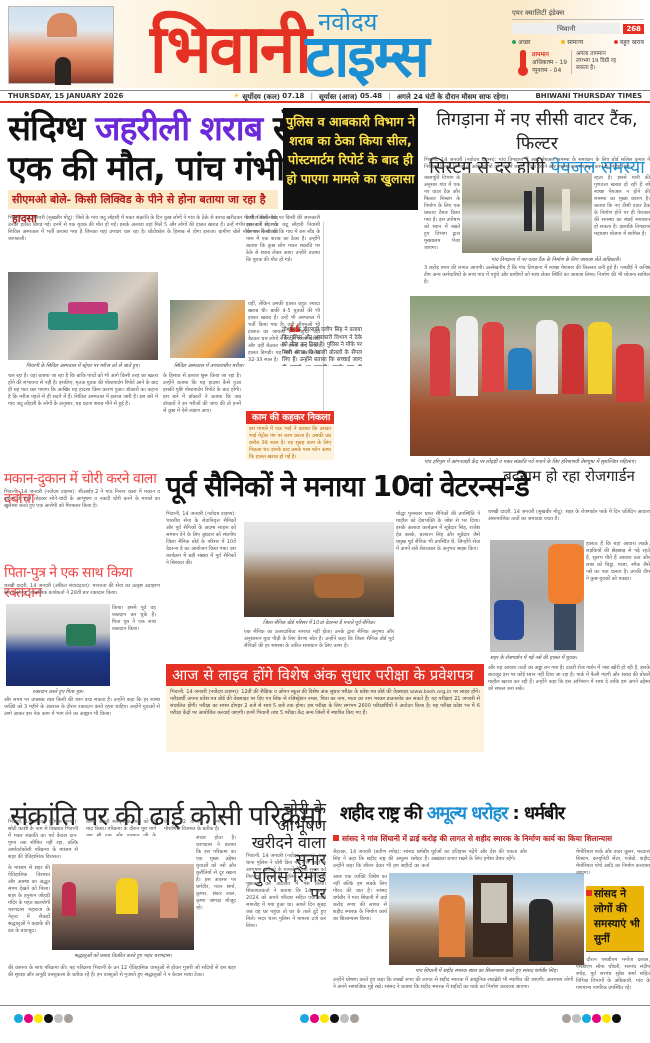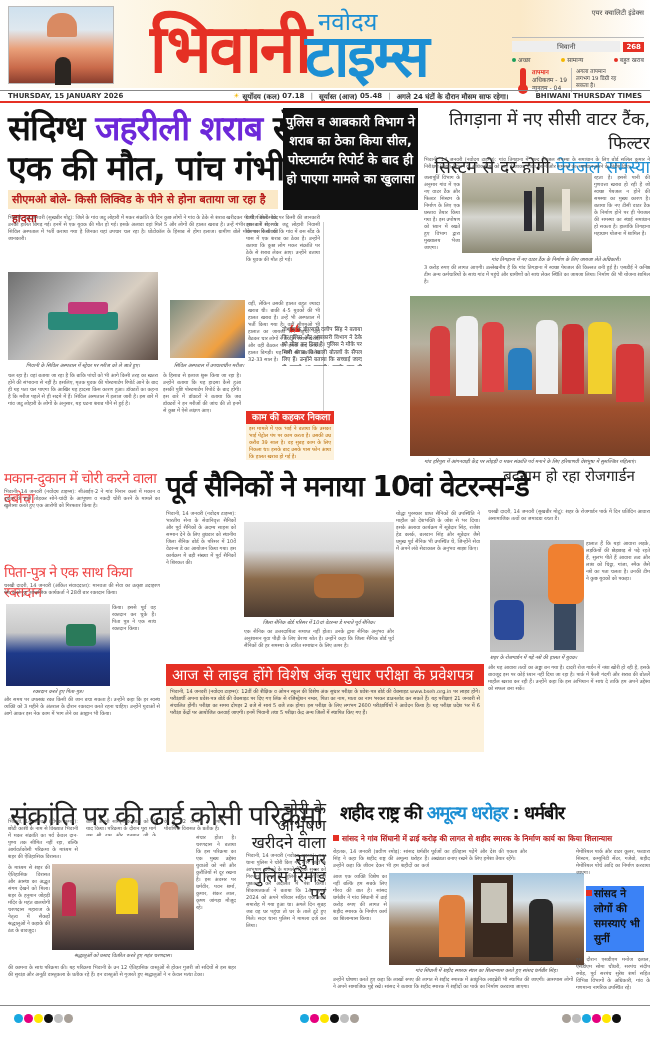--- a/index.html
+++ b/index.html
@@ -6,39 +6,39 @@
 body{width:650px;height:1043px;background:#fff;font-family:"DejaVu Sans",sans-serif;color:#222;overflow:hidden;position:relative}
 .abs{position:absolute}
 .masthead{left:0;top:0;width:650px;height:88px;background:linear-gradient(90deg,#fff 0%,#fbeed0 40%,#fbe9c8 80%,#fff 100%)}
 .temple{left:8px;top:6px;width:106px;height:78px;background:linear-gradient(180deg,#cfe1ee 0%,#dfe8ef 30%,#e9a07a 55%,#c96a4a 80%,#8a3e2e 100%);border:1px solid #bbb}
 .temple .dome{position:absolute;left:38px;top:6px;width:30px;height:24px;background:#d98a62;border-radius:14px 14px 2px 2px}
 .temple .door{position:absolute;left:46px;top:50px;width:16px;height:28px;background:#2b2622;border-radius:8px 8px 0 0}
 .logo-red{left:150px;top:10px;font-size:64px;font-weight:bold;color:#e53024;letter-spacing:-2px;line-height:78px;font-family:"DejaVu Sans",sans-serif;transform:scaleY(1.05)}
 .logo-blue-small{left:318px;top:4px;font-size:24px;font-weight:normal;color:#1c8fd4}
 .logo-blue{left:305px;top:24px;font-size:58px;font-weight:bold;color:#1c8fd4;line-height:64px;letter-spacing:-2px}
 .aqi{left:512px;top:8px;width:132px;height:78px;font-size:6px;color:#444}
-.aqi .t{text-align:right;font-size:7px;border-bottom:1px solid #bbb;padding-bottom:20px}
+.aqi .t{text-align:left;font-size:7px;border-bottom:1px solid #bbb;padding-bottom:2px}
 .aqi .row{display:flex;align-items:center;margin-top:3px}
 .aqi .city{flex:1;background:#eee;text-align:center;font-size:7px;padding:1px}
 .aqi .val{background:#e53024;color:#fff;font-weight:bold;font-size:7px;padding:1px 3px;margin-left:3px}
 .aqi .legend{display:flex;justify-content:space-between;font-size:6px;margin-top:4px}
 .dot{display:inline-block;width:4px;height:4px;border-radius:50%;margin-right:2px}
 .aqi .temp{display:flex;margin-top:4px}
 .therm{width:6px;height:24px;background:#e53024;border-radius:3px;margin:0 6px 0 8px;position:relative}
 .therm:after{content:"";position:absolute;left:-2px;bottom:-2px;width:10px;height:10px;border-radius:50%;background:#e53024}
 .dateline{left:0;top:90px;width:650px;height:13px;border-top:1px solid #888;border-bottom:2px solid #e53024;font-size:7px;font-weight:bold;display:flex;align-items:center;padding:0 8px;color:#333}
 .dateline .sun{color:#f5b800;margin:0 3px 0 110px}
 .dateline .sep{margin:0 6px;color:#999}
 .dateline .right{margin-left:auto}
 .h1{left:8px;top:108px;font-size:34px;font-weight:bold;line-height:40px;color:#111;letter-spacing:-1px}
 .h1 .blue{color:#6d28d9}
 .h1b{left:8px;top:148px;font-size:34px;font-weight:bold;line-height:40px;color:#111;letter-spacing:-1px}
 .sub1{left:8px;top:190px;width:270px;height:19px;background:#fbe9c8;font-size:11px;color:#b71c1c;font-weight:bold;line-height:19px;padding-left:4px}
-.blackbox{left:283px;top:108px;width:135px;height:102px;background:#111;color:#ffffff;font-size:12.5px;font-weight:bold;text-align:center;line-height:19px;padding-top:4px}
-.h2{left:424px;top:107px;width:226px;font-size:17.5px;line-height:24px;color:#222;text-align:right}
+.blackbox{left:283px;top:108px;width:135px;height:102px;background:#111;color:#fde047;font-size:12.5px;font-weight:bold;text-align:center;line-height:19px;padding-top:4px}
+.h2{left:424px;top:107px;width:226px;font-size:17.5px;line-height:24px;color:#222;text-align:center}
 .h2 .blue{color:#1c8fd4}
 .col{font-size:5px;line-height:7px;color:#555;overflow:hidden;text-align:justify}
 .photo{background:#9a9a9a;overflow:hidden}
 .caption{font-size:5px;color:#444;font-style:italic;text-align:center}
 .redbar{background:#e53024;color:#fff;font-weight:bold}
 .cream{background:#fdf2dc}
 .secthead{font-size:16px;color:#ef4444;line-height:20px;letter-spacing:-0.5px}
 .bigbold{font-weight:bold;color:#111;letter-spacing:-1px}
 .dots{display:flex;gap:1px}
 .dots span{width:9px;height:9px;border-radius:50%}
@@ -214,21 +214,21 @@
 <div class="abs col" style="left:333px;top:848px;width:96px;height:22px">रोहतक, 14 जनवरी (प्रवीण रमोड़): सांसद धर्मबीर सिंह ने कहा कि शहीद राष्ट्र की अमूल्य धरोहर हैं। उन्होंने कहा कि जीवन देकर भी हम शहीदों का कर्ज नहीं उतार सकते।</div>
 <div class="abs col" style="left:431px;top:848px;width:96px;height:14px">पूर्वजों का इतिहास पढ़ेंगे और देश की एकता और अखंडता बनाए रखने के लिए हमेशा तैयार रहेंगे।</div>
 <div class="abs photo" style="left:389px;top:873px;width:195px;height:92px;background:linear-gradient(180deg,#a8c8e0 0%,#d8e2e8 30%,#9a7a5a 60%,#5a4030 100%)">
   <div style="position:absolute;left:84px;top:2px;width:40px;height:82px;background:#3a2a20"></div>
   <div style="position:absolute;left:92px;top:10px;width:26px;height:40px;background:#c8c4b8"></div>
   <div style="position:absolute;left:50px;top:22px;width:26px;height:62px;background:#e08040;border-radius:8px 8px 0 0"></div>
   <div style="position:absolute;left:140px;top:26px;width:24px;height:62px;background:#2a2a2a;border-radius:8px 8px 0 0"></div>
 </div>
 <div class="abs col" style="left:333px;top:873px;width:54px;height:92px">आज एक व्यक्ति विशेष का नहीं बल्कि हम सबके लिए गौरव की बात है। सांसद धर्मबीर ने गांव सिंघानी में ढाई करोड़ रुपए की लागत से शहीद स्मारक के निर्माण कार्य का शिलान्यास किया।</div>
 <div class="abs caption" style="left:389px;top:967px;width:195px">गांव सिंघानी में शहीद स्मारक स्थल का शिलान्यास करते हुए सांसद धर्मबीर सिंह।</div>
-<div class="abs" style="left:586px;top:886px;width:58px;height:66px;background:#3b82f6;font-size:10.5px;font-weight:bold;line-height:15px;color:#111;padding-left:8px;border-bottom:1px solid #555"><span style="position:absolute;left:0;top:4px;width:6px;height:6px;background:#e53024"></span><span>सांसद ने लोगों की समस्याएं भी सुनीं</span></div>
+<div class="abs" style="left:586px;top:886px;width:58px;height:66px;background:#eab308;font-size:10.5px;font-weight:bold;line-height:15px;color:#111;padding-left:8px;border-bottom:1px solid #555"><span style="position:absolute;left:0;top:4px;width:6px;height:6px;background:#e53024"></span><span>सांसद ने लोगों की समस्याएं भी सुनीं</span></div>
 <div class="abs col" style="left:576px;top:848px;width:74px;height:36px">मेमोरियल पार्क और वाटर कूलर, फव्वारा सिस्टम, कम्युनिटी सेंटर, गजेबो, शहीद मेमोरियल पोर्च आदि का निर्माण करवाया जाएगा।</div>
 <div class="abs col" style="left:576px;top:956px;width:74px;height:50px">इस दौरान एसडीएम मनोज दलाल, एसडीएम सोमा चौधरी, सरपंच संदीप रमोड़, पूर्व सरपंच सुरेश शर्मा सहित विभिन्न विभागों के अधिकारी, गांव के गणमान्य नागरिक उपस्थित रहे।</div>
 <div class="abs col" style="left:333px;top:976px;width:240px;height:26px">उन्होंने घोषणा करते हुए कहा कि लाखों रुपए की लागत से शहीद स्मारक में आधुनिक लाइब्रेरी भी स्थापित की जाएगी। आसपास लोगों ने अपने सामाजिक मुद्दे रखे। सांसद ने बताया कि शहीद स्मारक में शहीदों का पार्क का निर्माण करवाया जाएगा।</div>
 
 <div class="abs hr" style="left:0;top:1005px;width:650px"></div>
 
 <div class="abs dots" style="left:14px;top:1014px">
   <span style="background:#19a8e0"></span>
     <span style="background:#e6007e"></span>
     <span style="background:#ffe600"></span>

